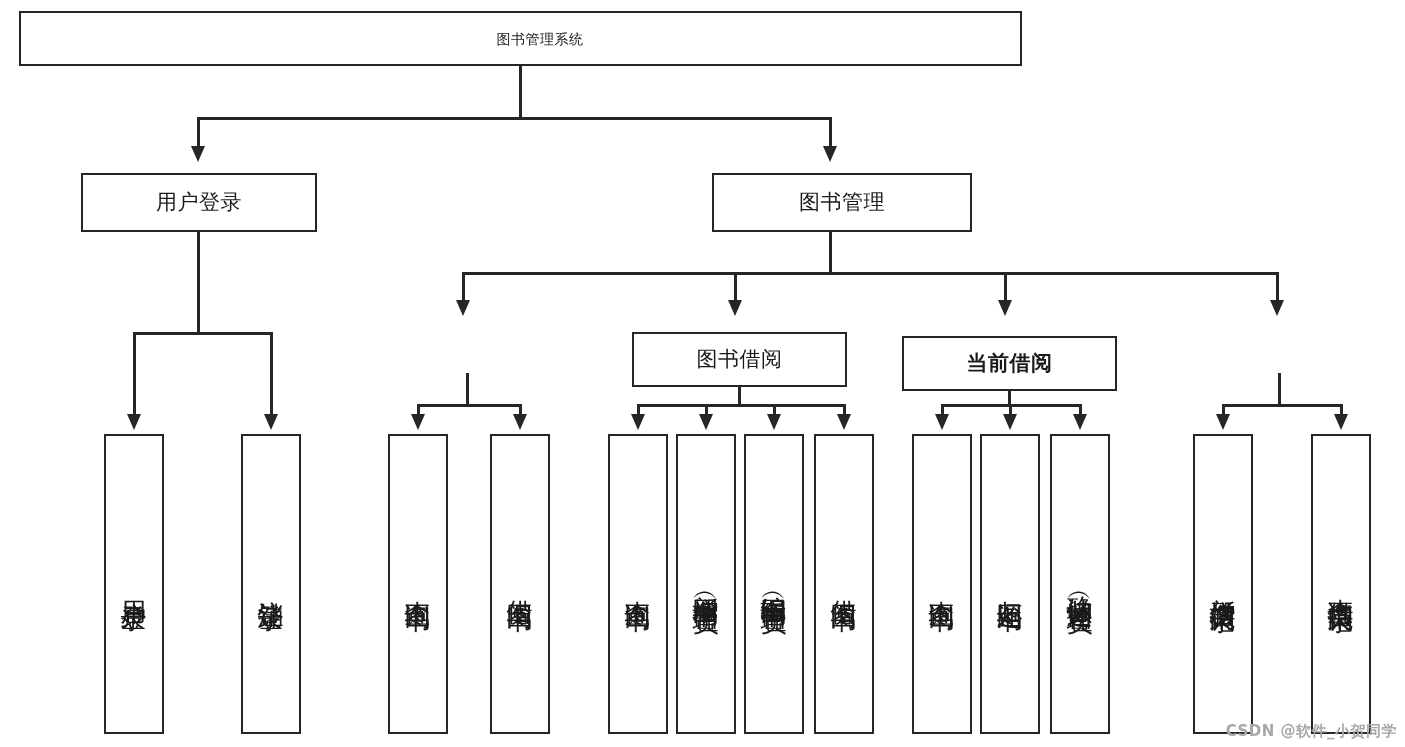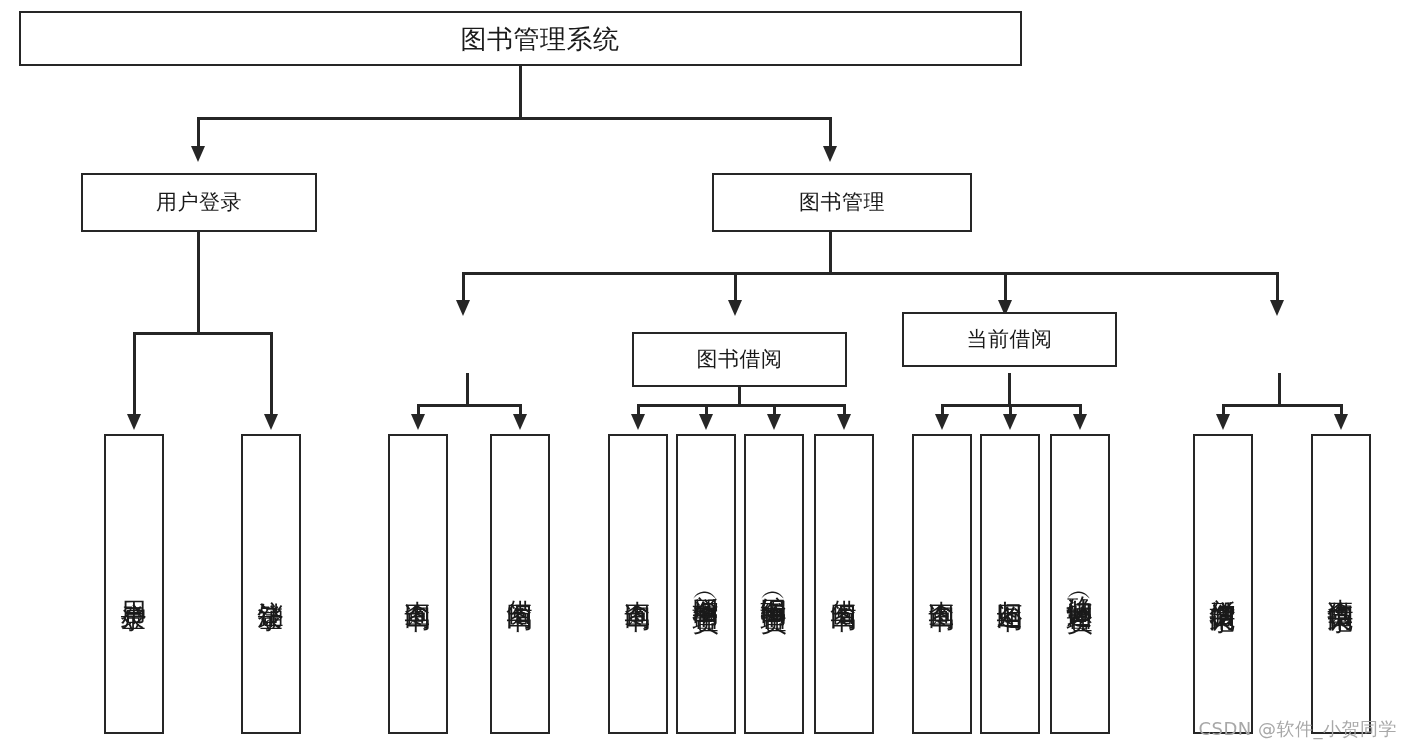--- a/index.html
+++ b/index.html
@@ -24,21 +24,21 @@
     text-align:center;
     line-height:1.0;
     white-space:nowrap;
   }
 
   
   .node.horiz .label{
     font-size:21px;
     letter-spacing:0.5px;
   }
-  .node.root .label{font-size:26px;margin-left:39px;}
+  .node.root .label{font-size:14px;margin-left:39px;}
 
   
   .node.vert{align-items:center;justify-content:center;}
   .node.vert .label{
     writing-mode:vertical-rl;
     text-orientation:upright;
     font-size:26px;
     line-height:1.0;
     letter-spacing:2px;
     white-space:nowrap;
@@ -54,25 +54,26 @@
     width:0;height:0;
     border-left:7px solid transparent;
     border-right:7px solid transparent;
     border-top:16px solid #262626;
     z-index:2;
   }
 
   .watermark{
     position:absolute;
     right:8px;bottom:6px;
-    font-size:18px;
+    font-size:15px;
     color:#a8a8a8;
     letter-spacing:0.5px;
     z-index:6;
     white-space:nowrap;
+    font-weight:bold;
   }
 </style>
 </head>
 <body>
 
 <div id="canvas">
 
   <div class="node root horiz" style="left:19px;top:11px;width:1003px;height:55px;">
     <span class="label">图书管理系统</span>
   </div>
@@ -107,21 +108,21 @@
   <div class="ln v" style="left:734px;top:272px;height:32px;"></div>
   <div class="arrow" style="left:728px;top:300px;"></div>
   <div class="ln v" style="left:1004px;top:272px;height:32px;"></div>
   <div class="arrow" style="left:998px;top:300px;"></div>
   <div class="ln v" style="left:1276px;top:272px;height:32px;"></div>
   <div class="arrow" style="left:1270px;top:300px;"></div>
 
   <div class="node horiz" style="left:632px;top:332px;width:215px;height:55px;">
     <span class="label">图书借阅</span>
   </div>
-  <div class="node horiz" style="left:902px;top:312px;width:215px;height:55px;">
+  <div class="node horiz" style="left:902px;top:336px;width:215px;height:55px;font-weight:bold;">
     <span class="label">当前借阅</span>
   </div>
 
   <div class="ln v" style="left:466px;top:373px;height:33px;"></div>
   <div class="ln h" style="left:417px;top:404px;width:104px;"></div>
   <div class="ln v" style="left:417px;top:404px;height:14px;"></div>
   <div class="arrow" style="left:411px;top:414px;"></div>
   <div class="ln v" style="left:519px;top:404px;height:14px;"></div>
   <div class="arrow" style="left:513px;top:414px;"></div>
 

